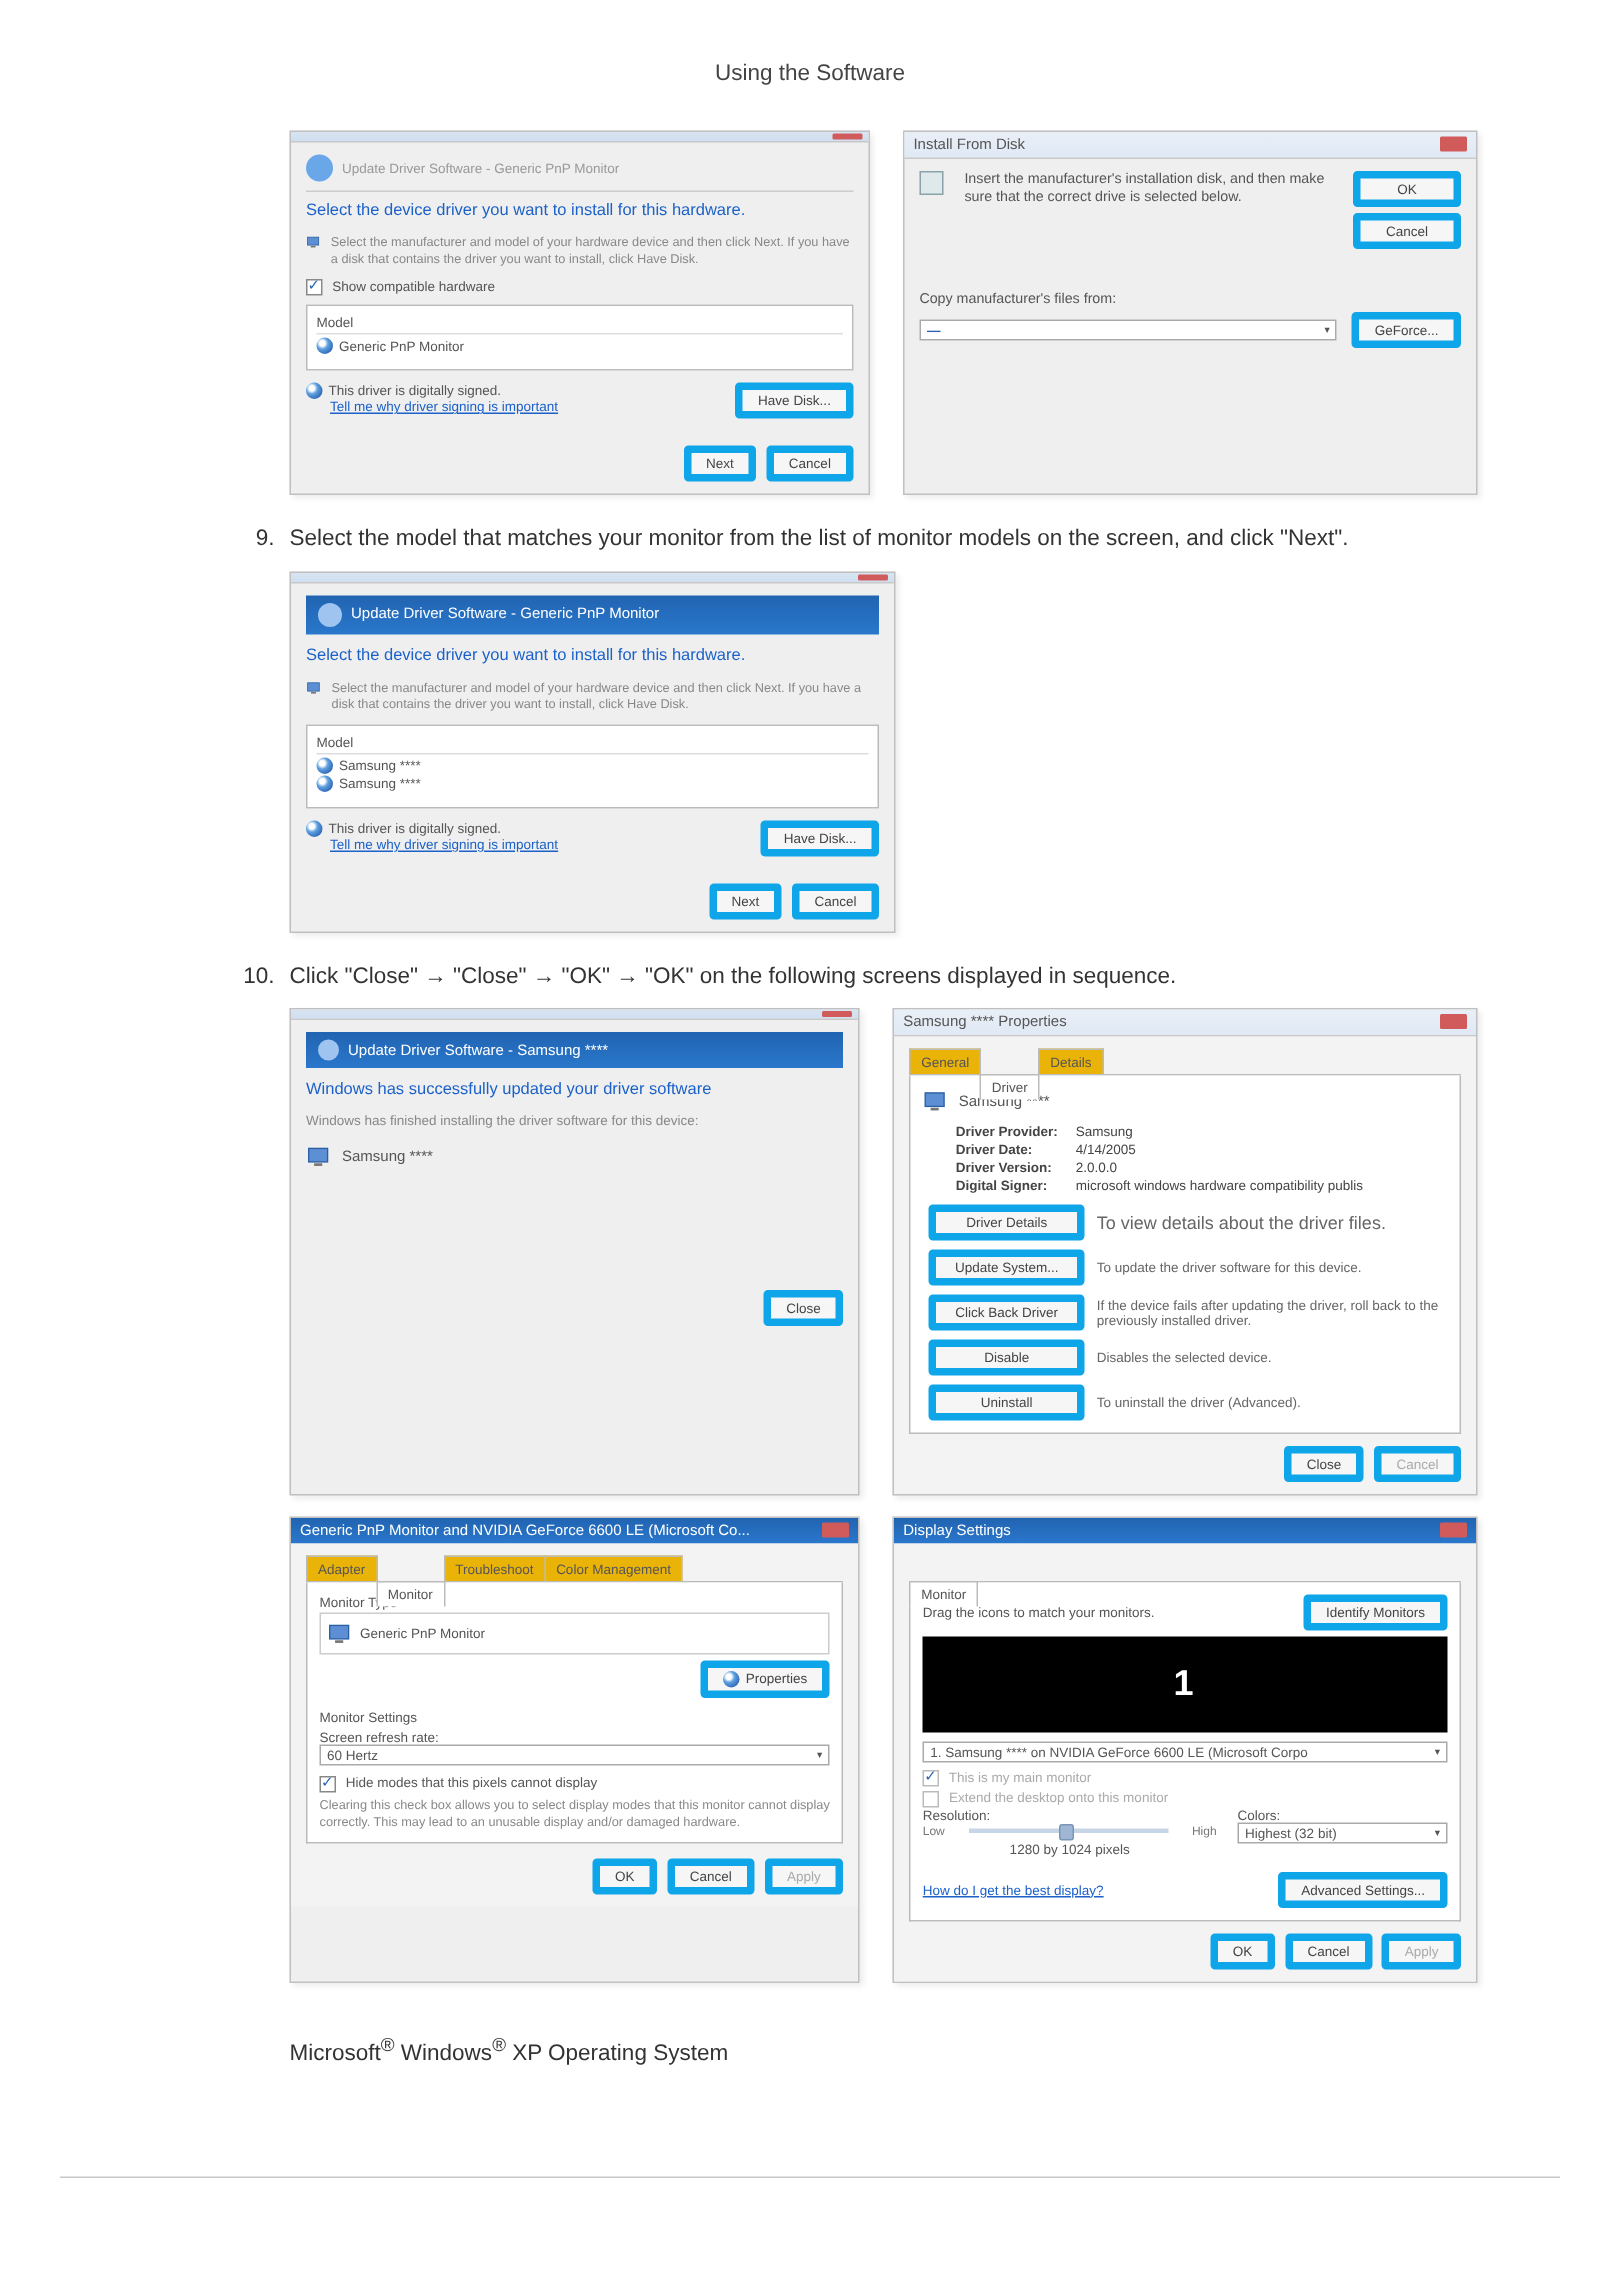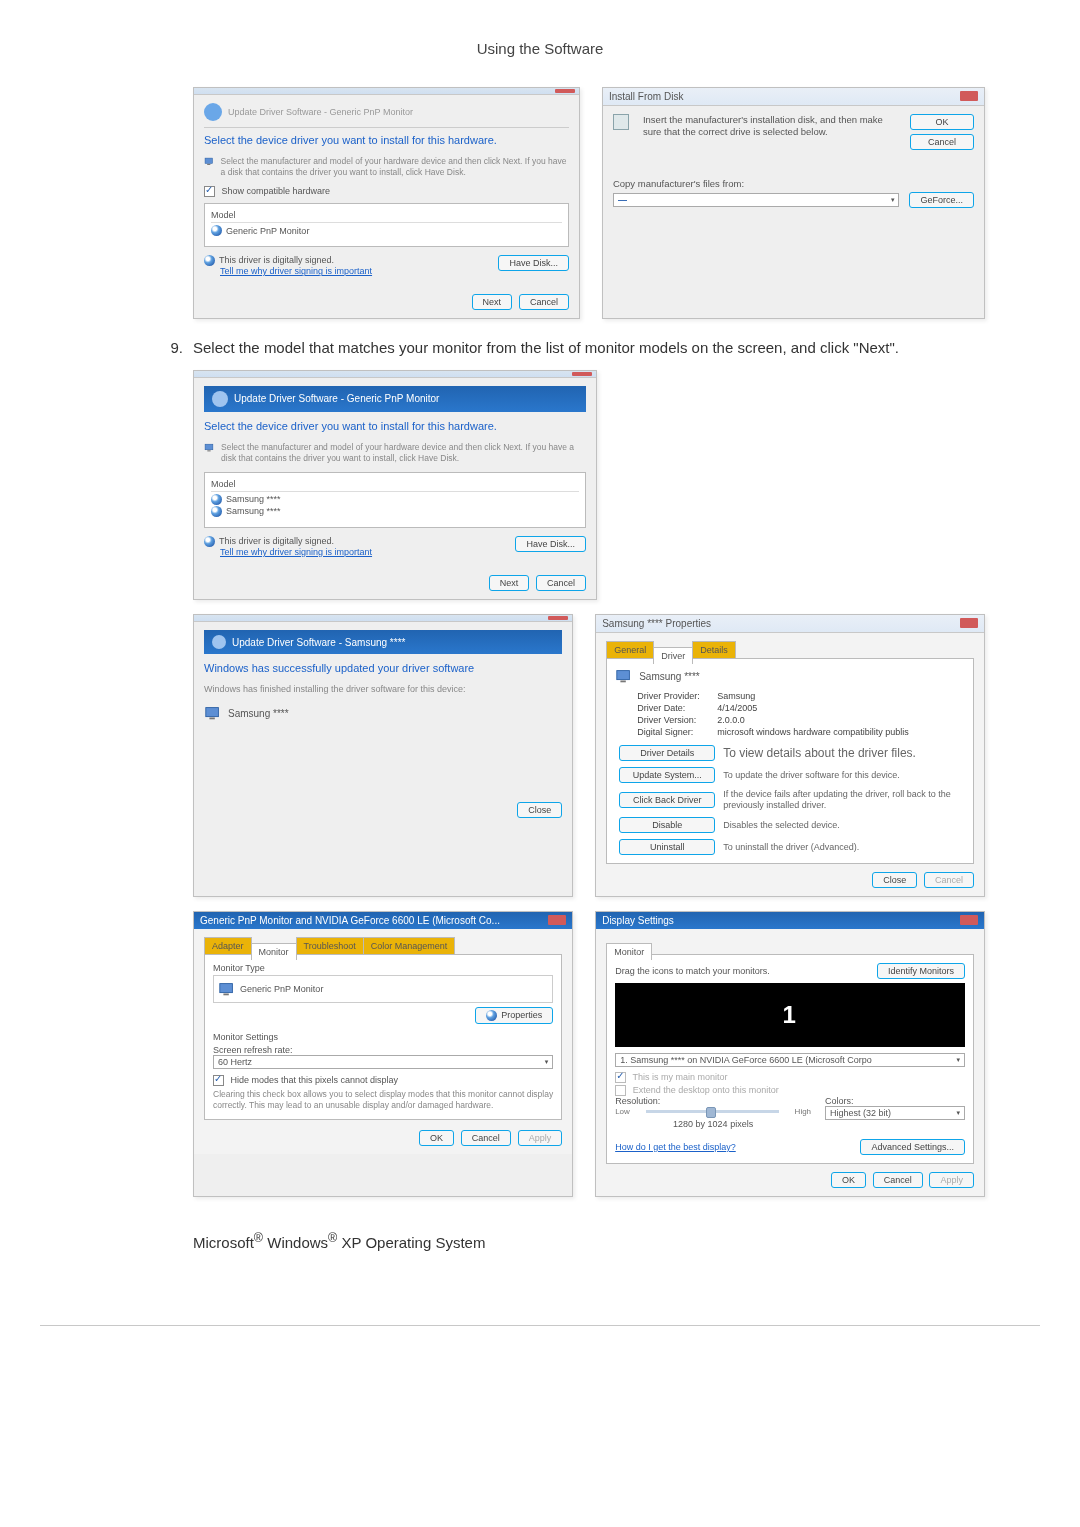--- a/index.html
+++ b/index.html
@@ -64,21 +64,21 @@
   width: 20px; height: 4px;
   background: #d15a5a;
   border-radius: 1px;
 }
 .panel .body {
   padding: 8px 10px;
 }
 .btn {
   display: inline-block;
   background: #f6f6f6;
-  border: 1px solid #0ea5e9;
+  border: 5px solid #0ea5e9;
   border-radius: 3px;
   padding: 2px 10px;
   font-size: 9px;
   color: #444;
   margin-left: 4px;
 }
 .link {
   color: #1b61c9;
   text-decoration: underline;
 }
@@ -97,21 +97,21 @@
 .white-block {
   background: #fff;
   border: 1px solid #bbb;
   padding: 6px;
   margin-top: 6px;
 }
 .device-icon {
   width:18px;height:18px;display:inline-block;vertical-align:middle;
 }
 .row-label { display:flex; font-size:9px; color:#444; margin:2px 0;}
-.row-label .k{width:80px;}
+.row-label .k{width:80px;font-weight:bold;}
 .monitor-box{
   background:#000;
   height:64px;
   display:flex;
   align-items:center;
   justify-content:center;
   color:#fff;
   font-size:24px;
   font-weight:bold;
   letter-spacing:2px;
@@ -125,21 +125,21 @@
 }
 .dropdown{
   background:#fff;border:1px solid #aaa;padding:1px 4px;font-size:9px;
   display:flex;justify-content:space-between;align-items:center;
 }
 .dropdown .arrow{font-size:7px;color:#555}
 .checkbox{display:inline-block;width:9px;height:9px;border:1px solid #888;background:#fff;margin-right:4px;vertical-align:middle;position:relative;}
 .checkbox.checked::after{content:'\2713';position:absolute;top:-3px;left:0;font-size:10px;color:#2a62b1;}
 .tabs{display:flex;border-bottom:1px solid #bbb;font-size:9px;color:#555;}
 .tab{padding:3px 7px;border:1px solid #bbb;border-bottom:none;background:#eab308;margin-right:-1px;}
-.tab.active{background:#fff;position:relative;top:6px;}
+.tab.active{background:#fff;position:relative;top:17px;}
 hr.footer-rule{margin:34px 40px 0 40px;border:none;border-top:1px solid #c8c8c8;}
 .footnote{
   font-size:15px;color:#333;margin:34px 0 0 138px;
 }
 .blue-instr{color:#1b61c9;font-size:11px;margin:6px 0 10px 0;}
 .shield{
   display:inline-block;width:11px;height:11px;border-radius:50%;
   background:radial-gradient(circle at 35% 35%, #fff 18%, #5ea0e0 38%, #2a62b1 80%);
   margin-right:4px;vertical-align:middle;
 }
@@ -271,20 +271,24 @@
           <span class="btn">Have Disk...</span>
         </div>
         <div style="text-align:right;margin-top:18px">
           <span class="btn">Next</span>
           <span class="btn">Cancel</span>
         </div>
       </div>
     </div>
   </div>
 
+  <div class="step-row">
+    <div class="step-num">10.</div>
+    <div class="step-text">Click "Close" → "Close" → "OK" → "OK" on the following screens displayed in sequence.</div>
+  </div>
 
   <div class="screenshots-row">
 
     <div class="panel" style="width:390px">
       <div class="title-bar">
           <span class="close-dot"></span>
         </div>
       <div class="body">
         <div class="blue-strip" style="display:flex;align-items:center;gap:6px;margin-bottom:8px">
           <span style="width:14px;height:14px;border-radius:50%;background:#9fc4ef;display:inline-block"></span>

